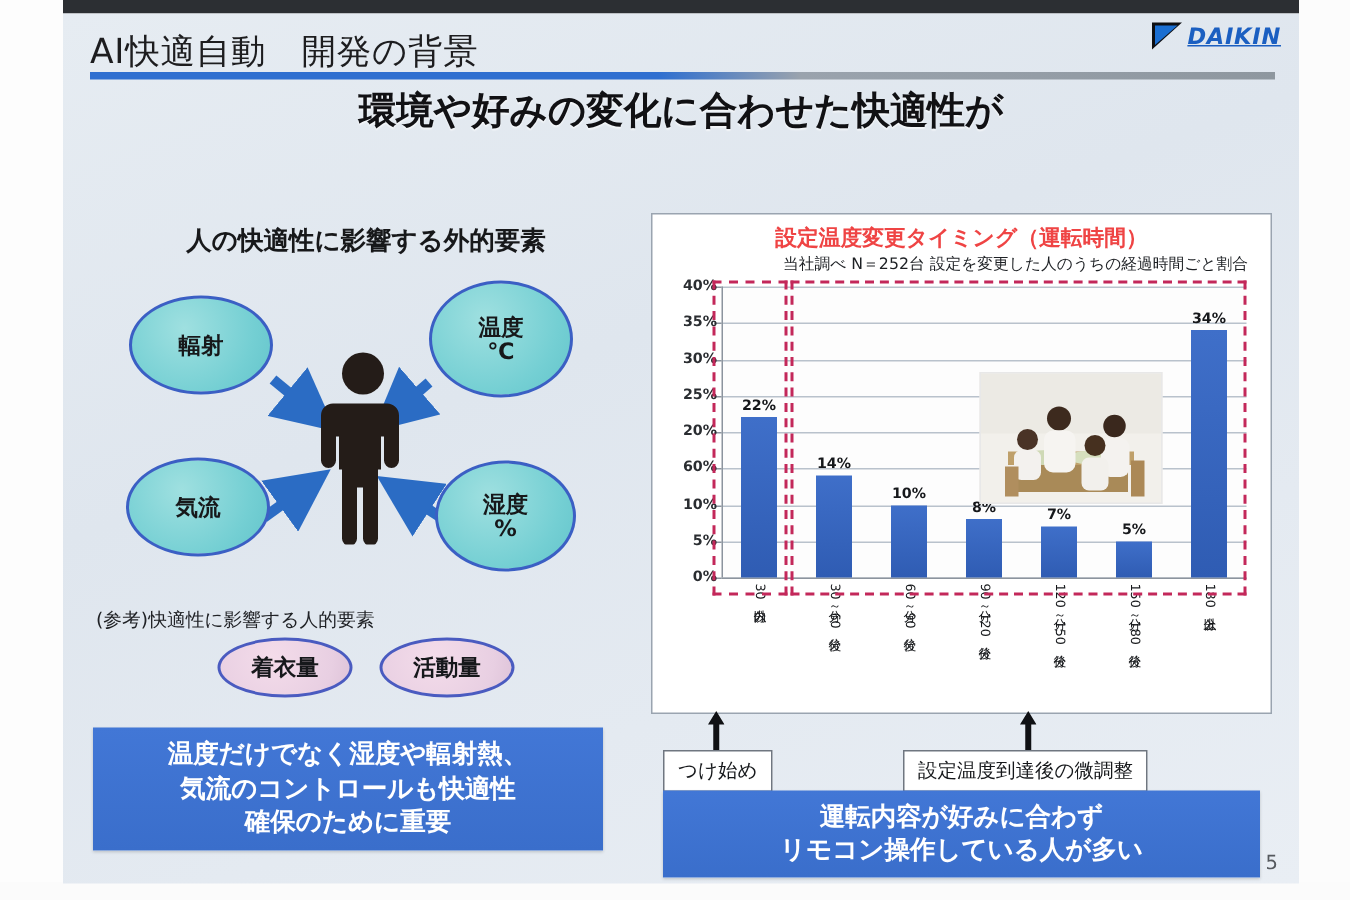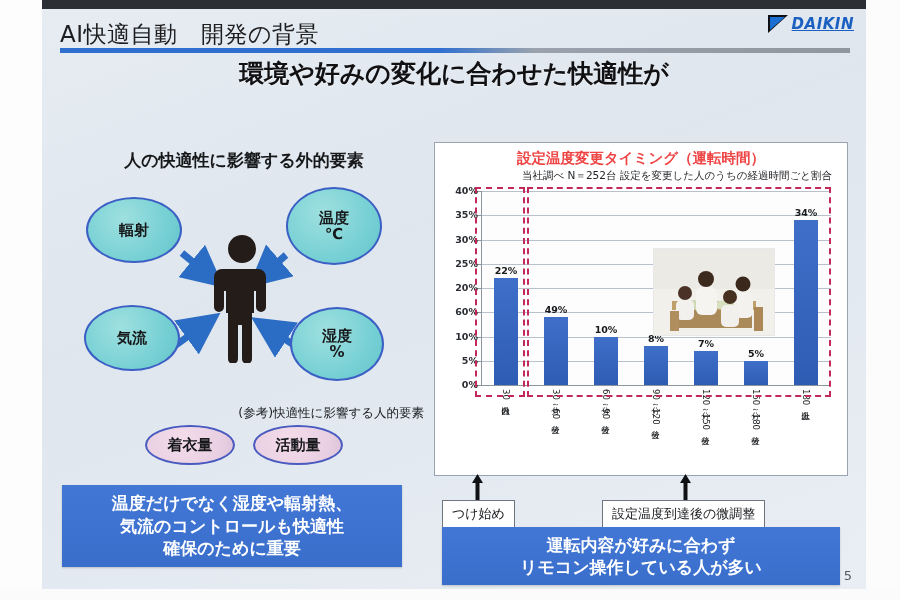--- a/index.html
+++ b/index.html
@@ -61,21 +61,21 @@
     font-size:15px;font-weight:bold;color:#17181a;
   }
   .ell-rad{left:22px;top:20px;width:92px;height:62px;}
   .ell-tmp{left:222px;top:10px;width:92px;height:74px;}
   .ell-air{left:20px;top:128px;width:92px;height:62px;}
   .ell-hum{left:226px;top:130px;width:90px;height:70px;justify-content:center;}
   .person{position:absolute;left:148px;top:56px;width:60px;height:130px;}
   .arrow{position:absolute;}
 
   .ref-title{
-    position:absolute;left:22px;top:396px;width:360px;text-align:right;
+    position:absolute;left:22px;top:396px;width:360px;text-align:left;
     font-size:12.5px;color:#202226;
   }
   .ref-pills{
     position:absolute;left:22px;top:416px;width:360px;
     display:flex;justify-content:center;gap:18px;
   }
   .pill{
     width:86px;height:36px;border-radius:50%;
     background:radial-gradient(circle at 40% 32%,#f4dcea 0%,#e8cfe2 70%,#ddc2d8 100%);
     border:2px solid #4a5bc0;
@@ -279,21 +279,21 @@
           </div>
         <div class="axis-y"></div>
         <div class="axis-x"></div>
         <div class="bars" id="barlayer">
             <div class="barcell">
               <div class="bar" style="height: 106.7px;"></div>
               <div class="barlabel" style="bottom: 108.7px;">22%</div>
             </div>
             <div class="barcell">
               <div class="bar" style="height: 67.9px;"></div>
-              <div class="barlabel" style="bottom: 69.9px;">49%</div>
+              <div class="barlabel" style="bottom: 69.9px;">14%</div>
             </div>
             <div class="barcell">
               <div class="bar" style="height: 48.5px;"></div>
               <div class="barlabel" style="bottom: 50.5px;">10%</div>
             </div>
             <div class="barcell">
               <div class="bar" style="height: 38.8px;"></div>
               <div class="barlabel" style="bottom: 40.8px;">8%</div>
             </div>
             <div class="barcell">

